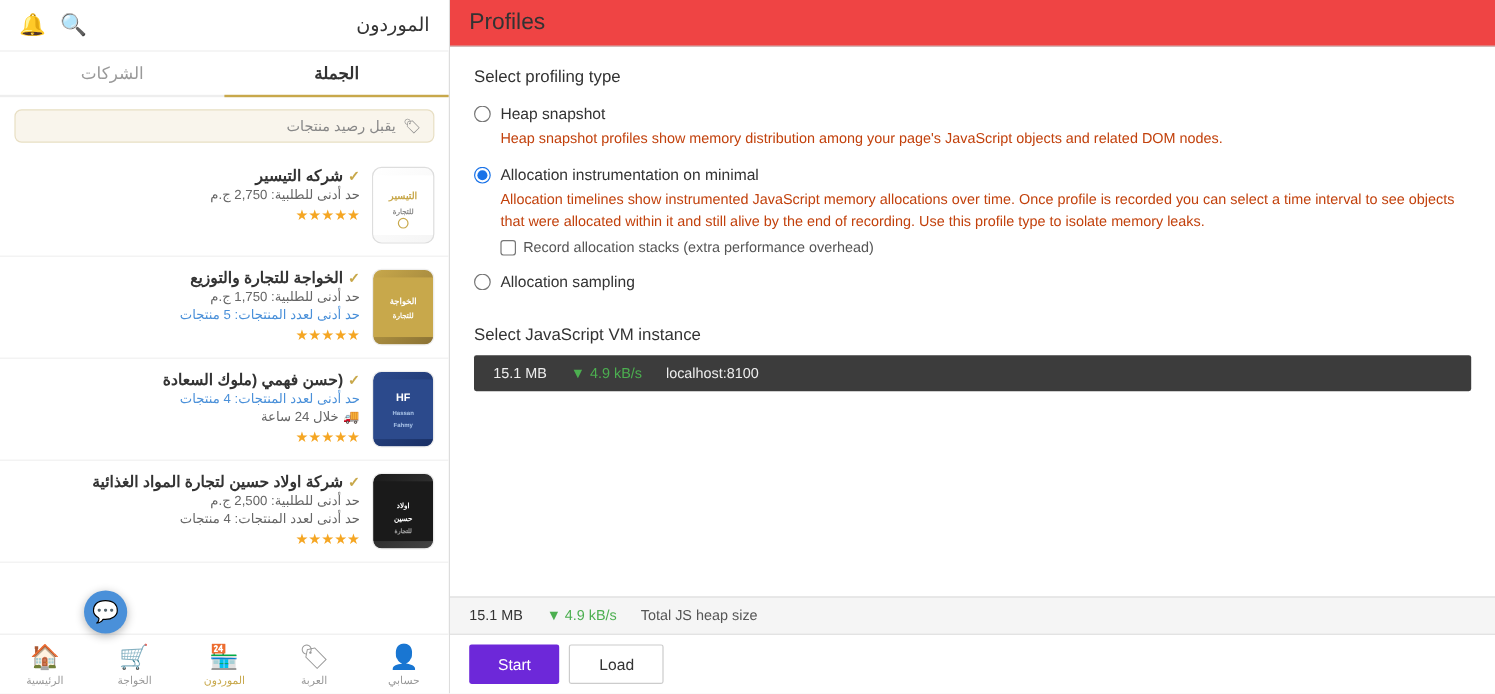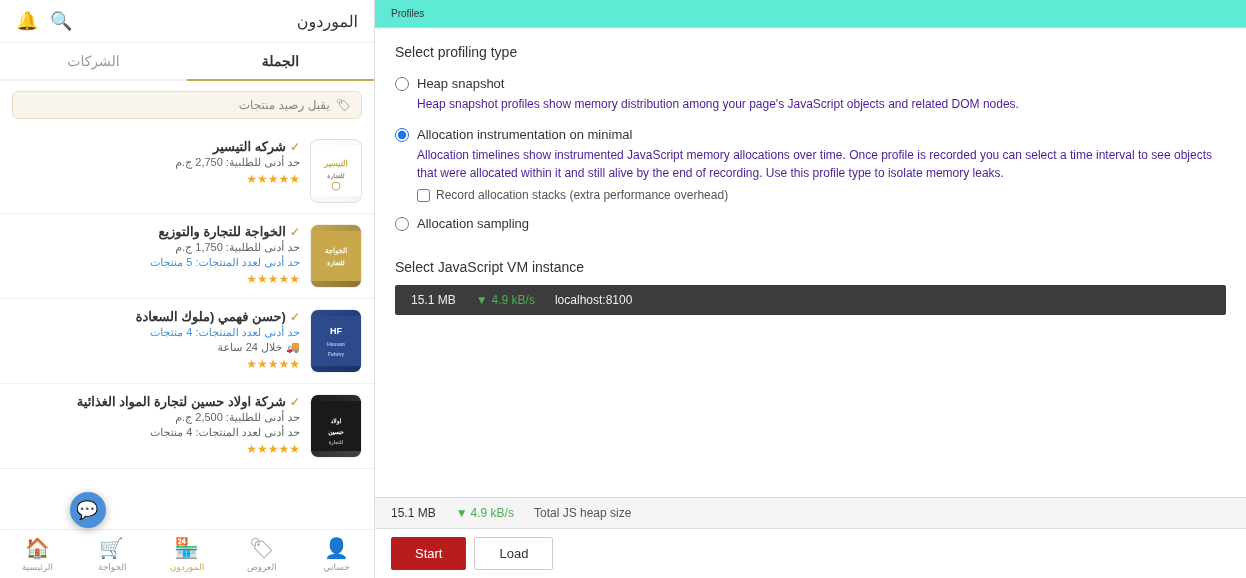--- a/index.html
+++ b/index.html
@@ -235,23 +235,23 @@
     
     .devtools-panel {
       flex: 1;
       background: #fff;
       display: flex;
       flex-direction: column;
       overflow: hidden;
     }
 
     .profiles-tab {
-      background: #5eead4;
+      background: #ef4444;
       padding: 8px 16px;
-      font-size: 10px;
+      font-size: 19px;
       color: #333;
       border-bottom: 1px solid #ccc;
       display: flex;
       align-items: center;
     }
 
     .profiles-content {
       flex: 1;
       display: flex;
       flex-direction: column;
@@ -293,21 +293,21 @@
       cursor: pointer;
     }
 
     .radio-title {
       font-size: 13px;
       color: #333;
     }
 
     .radio-desc {
       font-size: 12px;
-      color: #4c1d95;
+      color: #c2410c;
       line-height: 1.5;
       margin-left: 22px;
     }
 
     .checkbox-row {
       display: flex;
       align-items: center;
       gap: 6px;
       margin-left: 22px;
       margin-top: 6px;
@@ -393,21 +393,21 @@
 
     .action-buttons {
       display: flex;
       gap: 0;
       padding: 8px 16px;
       border-top: 1px solid #ddd;
       background: #fff;
     }
 
     .btn-start {
-      background: #b91c1c;
+      background: #6d28d9;
       color: white;
       border: none;
       padding: 8px 24px;
       font-size: 13px;
       cursor: pointer;
       border-radius: 2px;
       margin-right: 8px;
     }
 
     .btn-load {
@@ -550,21 +550,21 @@
     <div class="nav-item">
       <span class="nav-icon">🛒</span>
       <span class="nav-label">الخواجة</span>
     </div>
     <div class="nav-item active">
       <span class="nav-icon">🏪</span>
       <span class="nav-label">الموردون</span>
     </div>
     <div class="nav-item">
       <span class="nav-icon">🏷</span>
-      <span class="nav-label">العروض</span>
+      <span class="nav-label">العربة</span>
     </div>
     <div class="nav-item">
       <span class="nav-icon">👤</span>
       <span class="nav-label">حسابي</span>
     </div>
   </div>
 
 </div>
 
 <div class="devtools-panel">

